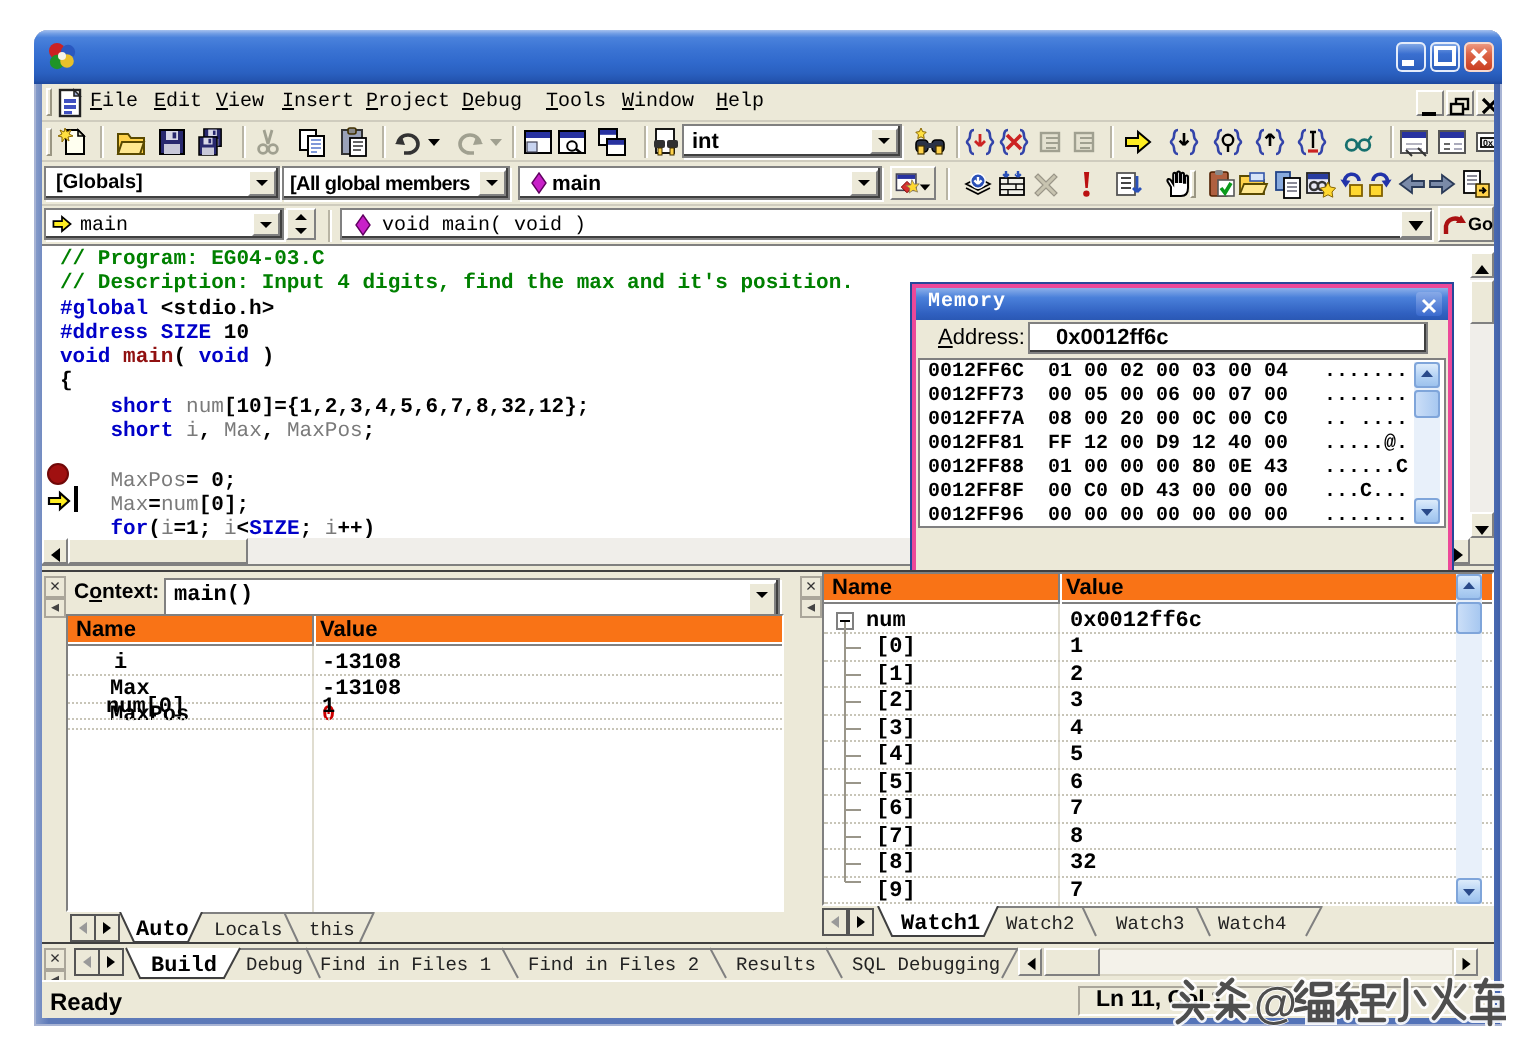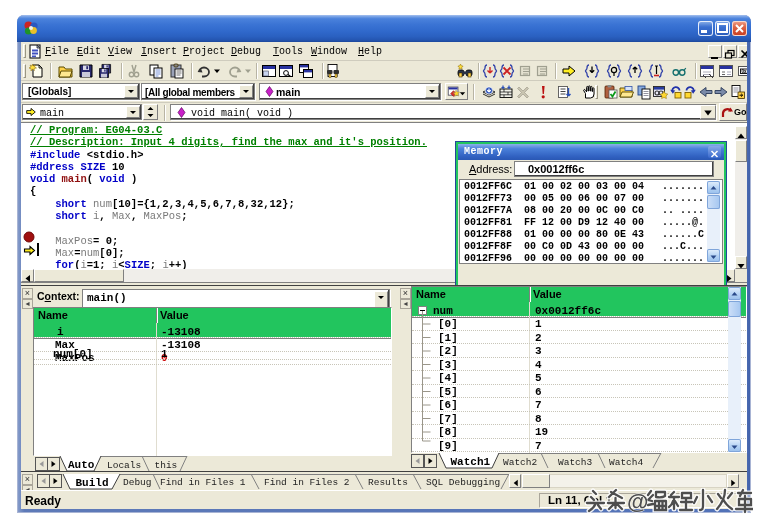--- a/index.html
+++ b/index.html
@@ -32,39 +32,39 @@
   border:1px solid; border-color:#fff #808080 #808080 #fff; text-align:center; }
 .tbsep { position:absolute; width:1px; height:16px; background:#b8b4a4; box-shadow:1px 0 0 #fff; }
 .grip { position:absolute; width:3px; height:14px; border:1px solid; border-color:#fff #9a9683 #9a9683 #fff; }
 .ticon { position:absolute; width:16px; height:16px; }
 .combo { position:absolute; background:#fff; border:1px solid #808080;
   box-shadow:-1px -1px 0 #404040 inset, 1px 1px 0 #fff; }
 .cbtn { position:absolute; right:1px; top:1px; bottom:1px; width:14px; background:#ece9d8;
   border:1px solid; border-color:#fff #808080 #808080 #fff; }
 .cbtn:after { content:""; position:absolute; left:3px; top:4px; border:3.5px solid transparent; border-top-color:#000; }
 .code { font-family:"Liberation Mono",monospace; font-size:10.5px; font-weight:bold; white-space:pre; }
-.cg { color:#008000;text-decoration:underline; } .cb { color:#0000c8; } .cm { color:#901010; } .ci { color:#7a7a7a; font-weight:normal; }
+.cg { color:#008000; } .cb { color:#0000c8; } .cm { color:#901010; } .ci { color:#7a7a7a; font-weight:normal; }
 .sbtn { position:absolute; left:0; width:12px; height:13px; background:#ece9d8; border:1px solid; border-color:#fff #808080 #808080 #fff; text-align:center; }
 .sbtnh { position:absolute; top:0; width:13px; height:13px; background:#ece9d8; border:1px solid; border-color:#fff #808080 #808080 #fff; text-align:center; }
 #memwin { position:absolute; left:435px; top:100px; width:270px; height:160px; background:#ece9d8;
-  border:2px solid #22c55e; box-shadow:0 0 0 1px #26489a; }
+  border:2px solid #ec4899; box-shadow:0 0 0 1px #26489a; }
 #memtitle { position:absolute; left:0; top:0; width:266px; height:16px;
   background:linear-gradient(180deg,#8cb0ea 0%,#4a80da 30%,#3060c0 80%,#2a58b4 100%); }
 #membody { position:absolute; left:0; top:16px; width:266px; height:104px; background:#ece9d8; }
 #memhex { position:absolute; left:1px; top:19px; width:264px; height:85px; background:#fff; border:1px solid #808080; }
 #memsb { position:absolute; right:2px; top:1px; width:13px; height:81px; background:#e8f0fa; }
 .xpb { position:absolute; left:0; width:13px; height:13px; border-radius:2px;
   background:linear-gradient(180deg,#e4f0fc,#b4d2f4 55%,#98bfec); box-shadow:0 0 0 1px #7fa5da inset; }
 .xpt { position:absolute; left:0; width:13px; border-radius:2px;
   background:linear-gradient(90deg,#cee0f8,#a4c6f0); box-shadow:0 0 0 1px #7fa5da inset; }
 .pstrip { position:absolute; width:11px; height:20px; }
 .pstrip:before { content:"×"; position:absolute; left:0; top:0; width:9px; height:9px; font:9px "Liberation Sans"; text-align:center; line-height:8px; color:#333; border:1px solid #aaa69a; background:#ece9d8; }
 .pstrip:after { content:"\25C2"; position:absolute; left:0; top:11px; width:9px; height:8px; font:8px "Liberation Sans"; line-height:8px; text-align:center; color:#444; border:1px solid #aaa69a; background:#ece9d8; }
 .ptable { position:absolute; background:#fff; border:1px solid; border-color:#808080 #fff #fff #808080; }
-.phead { position:absolute; left:0; top:0; height:31px; background:#22c55e; border-bottom:1px solid #808080; box-shadow:0 -1px 0 #fff inset; }
+.phead { position:absolute; left:0; top:0; height:15px; background:#f97316; border-bottom:1px solid #808080; box-shadow:0 -1px 0 #fff inset; }
 .phead span { position:absolute; top:1px; font:bold 11px 'Liberation Sans'; color:#000; }
 .pdiv { position:absolute; top:0; width:1px; height:15px; background:#808080; box-shadow:1px 0 0 #fff; }
 .pdivv { position:absolute; width:1px; background:#e0ddd0; }
 .prow { position:absolute; left:0; width:100%; height:13.4px; border-bottom:1px dotted #c8c5b8; }
 .pn, .pv { position:absolute; top:0.5px; font:bold 11px 'Liberation Mono'; color:#000; white-space:pre; }
 #wsb { position:absolute; right:5px; top:0px; width:13px; height:165px; background:#e8f0fa; }
 </style>
 </head>
 <body>
 <svg width="0" height="0" style="position:absolute">
@@ -379,20 +379,24 @@
       <svg class="ticon" style="left:257px;top:2px">
           <use href="#iWin2"></use>
         </svg>
       <svg class="ticon" style="left:277px;top:2px">
           <use href="#iWin3"></use>
         </svg>
       <div class="tbsep" style="left:301px;top:2px"></div>
       <svg class="ticon" style="left:304px;top:2px">
           <use href="#iFindPage"></use>
         </svg>
+      <div class="combo" style="left:320px;top:1px;width:110px;height:17px">
+        <span style="position:absolute;left:4px;top:2px;font:bold 11px 'Liberation Sans';">int</span>
+        <div class="cbtn"></div>
+      </div>
       <svg class="ticon" style="left:436px;top:2px">
           <use href="#iBino"></use>
         </svg>
       <div class="tbsep" style="left:457px;top:2px"></div>
       <svg class="ticon" style="left:461px;top:2px">
           <use href="#iRestart"></use>
         </svg>
       <svg class="ticon" style="left:478px;top:2px">
           <use href="#iStopDbg"></use>
         </svg>
@@ -537,21 +541,21 @@
         <svg width="13" height="13" style="position:absolute;left:1px;top:2px" viewBox="0 0 13 13">
             <path d="M2 11 V7 a4.5 4.5 0 0 1 8 -2" fill="none" stroke="#aa1111" stroke-width="2.2"></path>
             <path d="M7 5.5 h5 L9.5 1.5 Z" fill="#aa1111"></path>
           </svg>
         <span style="position:absolute;left:14px;top:3px;font:bold 9px 'Liberation Sans';color:#000">Go</span>
       </div>
     </div>
     <div id="editor">
       <pre class="code" style="position:absolute;left:9px;top:1px;line-height:12.3px;color:#000"><span class="cg">// Program: EG04-03.C</span>
 <span class="cg">// Description: Input 4 digits, find the max and it's position.</span>
-<span class="cb">#include</span> &lt;stdio.h&gt;
+<span class="cb">#global</span> &lt;stdio.h&gt;
 <span class="cb">#ddress SIZE</span> 10
 <span class="cb">void</span> <span class="cm">main</span>( <span class="cb">void</span> )
 {
     <span class="cb">short</span> <span class="ci">num</span>[10]={1,2,3,4,5,6,7,8,32,12};
     <span class="cb">short</span> <span class="ci">i</span>, <span class="ci">Max</span>, <span class="ci">MaxPos</span>;
 
     <span class="ci">MaxPos</span>= 0;
     <span class="ci">Max</span>=<span class="ci">num</span>[0];
     <span class="cb">for</span>(<span class="ci">i</span>=1; <span class="ci">i</span>&lt;<span class="cb">SIZE</span>; <span class="ci">i</span>++)</pre>
       <svg style="position:absolute;left:2px;top:108px" width="12" height="12">
@@ -709,21 +713,21 @@
         <div class="prow" style="top:111.5px">
             <span class="pn" style="left:26px">[6]</span>
             <span class="pv" style="left:123px">7</span>
           </div>
         <div class="prow" style="top:125px">
             <span class="pn" style="left:26px">[7]</span>
             <span class="pv" style="left:123px">8</span>
           </div>
         <div class="prow" style="top:138.5px">
             <span class="pn" style="left:26px">[8]</span>
-            <span class="pv" style="left:123px">19</span>
+            <span class="pv" style="left:123px">32</span>
           </div>
         <div class="prow" style="top:152px">
             <span class="pn" style="left:26px">[9]</span>
             <span class="pv" style="left:123px">7</span>
           </div>
         <svg style="position:absolute;left:10px;top:24px" width="16" height="134">
           <path d="M0.5 0 V130 M0.5 13 h8 M0.5 26.5 h8 M0.5 40 h8 M0.5 53.5 h8 M0.5 67 h8 M0.5 80.5 h8 M0.5 94 h8 M0.5 107.5 h8 M0.5 121 h8 M0.5 130 h8" stroke="#9a968a" fill="none"></path>
         </svg>
         <div id="wsb">
           <div class="xpb" style="top:0"><svg width="13" height="13" viewBox="0 0 13 13">

